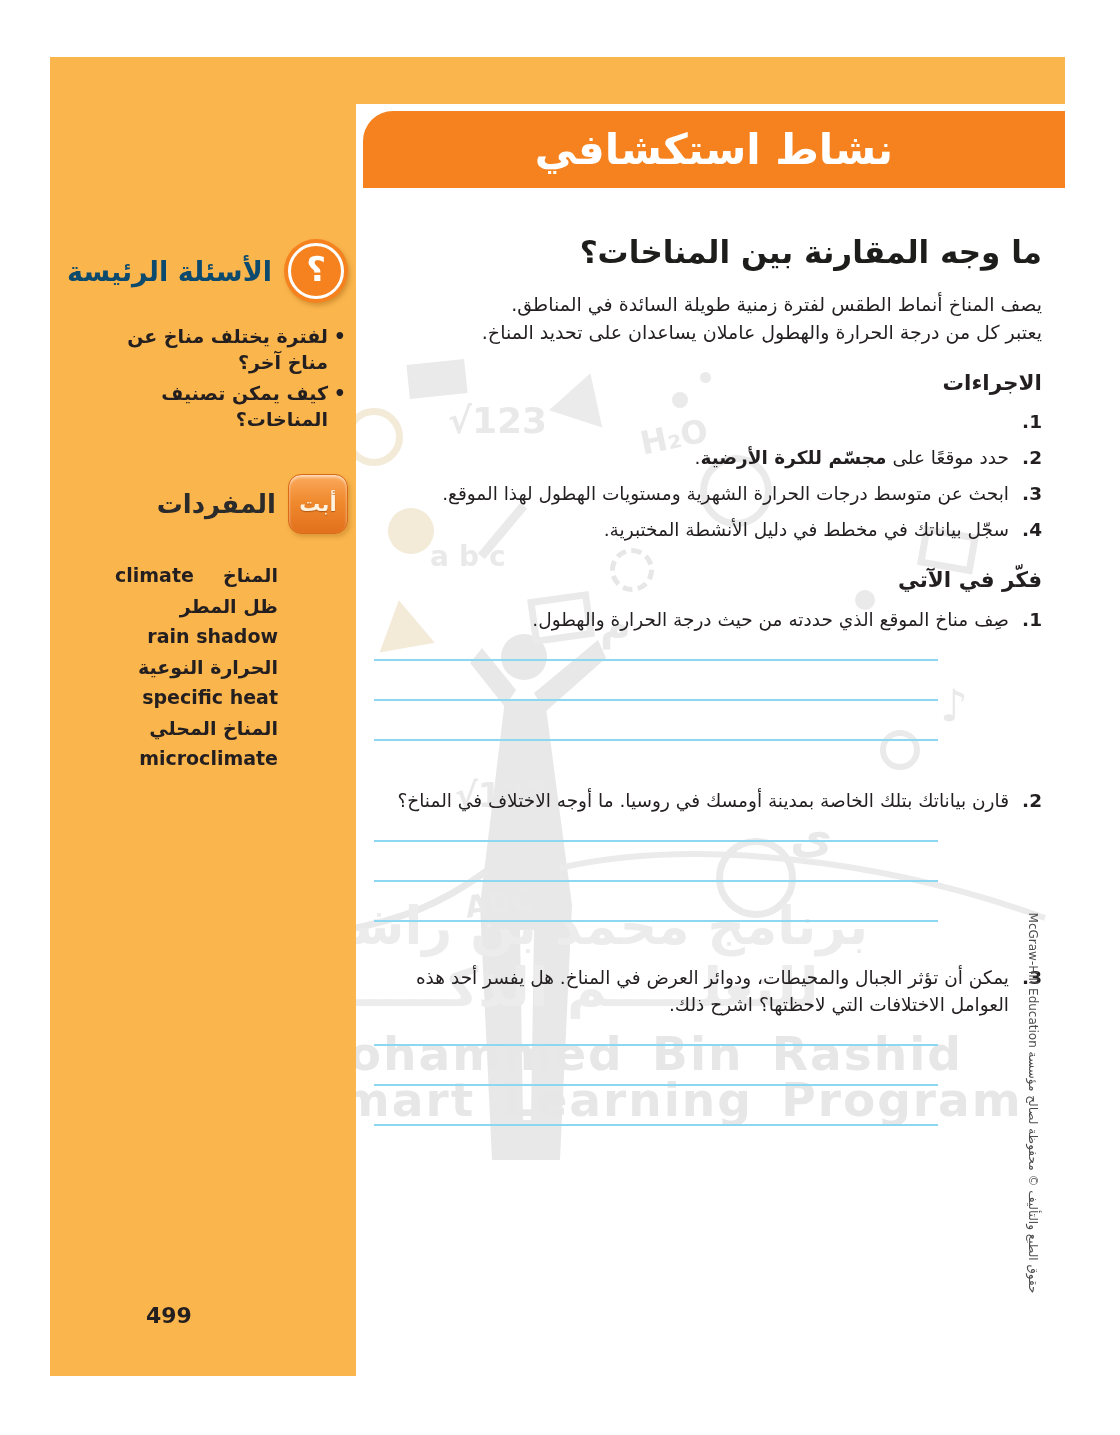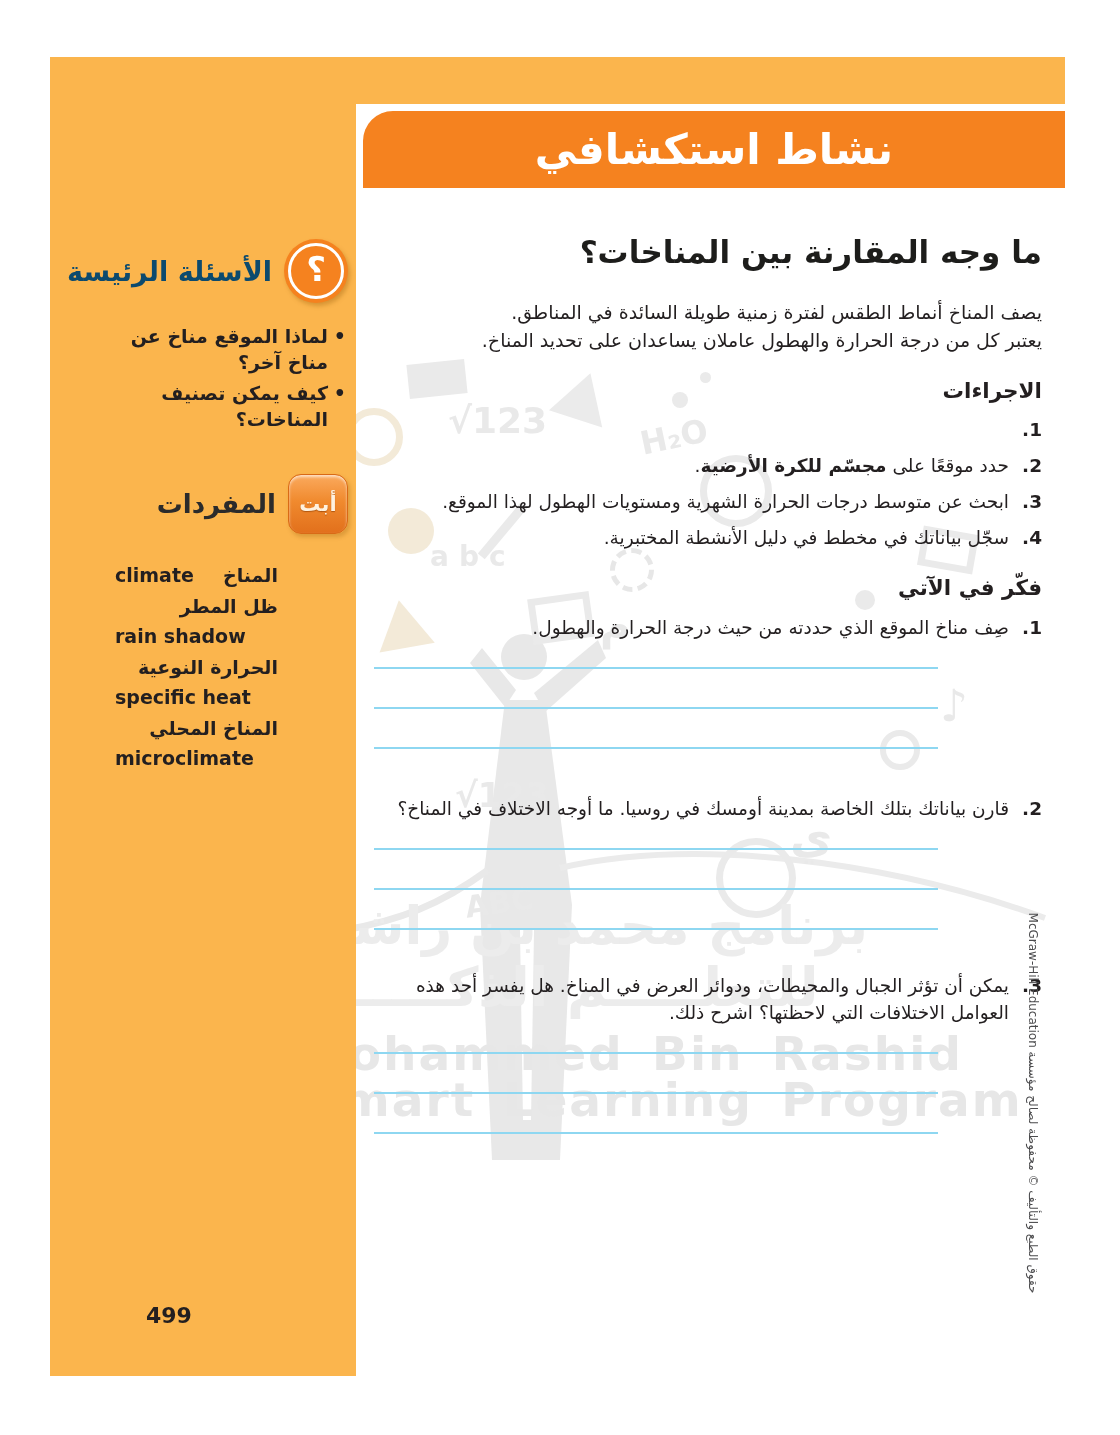--- a/index.html
+++ b/index.html
@@ -52,28 +52,28 @@
             background:linear-gradient(180deg,#fbaa5e 0%,#f08a2e 45%,#e2701c 100%);
             border:1px solid #d96a16; box-shadow:inset 0 2px 3px rgba(255,255,255,.65), 2px 3px 4px rgba(150,90,10,.3);
             display:flex; align-items:center; justify-content:center; }
   .v-glyph { color:#fff2df; font-size:21px; font-weight:bold; text-shadow:0 1px 1px rgba(140,60,0,.6); }
   .v-title { font-size:26px; font-weight:bold; color:#2b2b2b; }
 
   .vocab { width:163px; margin:26px 78px 0 auto; margin-right:78px; font-size:19px; line-height:30px; }
   .vocab-entry { margin-bottom:1px; }
   .vocab-inline { display:flex; justify-content:space-between; align-items:baseline; }
   .v-ar { display:block; text-align:right; font-weight:bold; color:#231f20; }
-  .v-en { display:block; text-align:left; direction:ltr; font-weight:bold; color:#231f20; }
+  .v-en { display:block; text-align:right; direction:ltr; font-weight:bold; color:#231f20; }
   .vocab-inline .v-ar, .vocab-inline .v-en { display:inline; }
 
   .page-num { position:absolute; left:96px; top:1246px; font-size:22px; font-weight:bold; color:#231f20; direction:ltr; }
 
   
   .content { position:absolute; left:370px; top:234px; width:672px; direction:rtl; text-align:right; z-index:2; }
-  .main-title { font-size:31px; font-weight:bold; margin-bottom:28px; color:#1d1d1b; }
+  .main-title { font-size:31px; font-weight:bold; margin-bottom:20px; color:#1d1d1b; }
   .intro span { display:block; font-size:19px; line-height:28px; }
   .sec-head { font-size:21.5px; font-weight:bold; margin:24px 0 14px; }
   .step { display:flex; gap:9px; font-size:18.5px; line-height:26px; margin-bottom:10px; }
   .step-num, .tq-num { font-weight:bold; flex:0 0 auto; min-width:24px; }
   .bold-term { font-weight:bold; }
   .tq { display:flex; gap:9px; font-size:18.5px; line-height:27px; }
   .tq2 { margin-top:46px; }
   .tq3 { margin-top:42px; }
   .lines { margin-top:26px; }
   .answer-line { height:2px; background:#8ed7f1; width:564px; margin-right:104px; }
@@ -140,21 +140,21 @@
   </div>
 
   <div class="sidebar">
     <div class="q-head">
       <div class="q-icon">
         <span class="q-glyph">؟</span>
       </div>
       <div class="q-title">الأسئلة الرئيسة</div>
     </div>
     <ul class="q-list">
-      <li>لماذا الموقع مناخ عن مناخ آخر؟</li>
+      <li>لفترة يختلف مناخ عن مناخ آخر؟</li>
       <li>كيف يمكن تصنيف المناخات؟</li>
     </ul>
 
     <div class="v-head">
       <div class="v-icon">
         <span class="v-glyph">أبت</span>
       </div>
       <div class="v-title">المفردات</div>
     </div>
 

